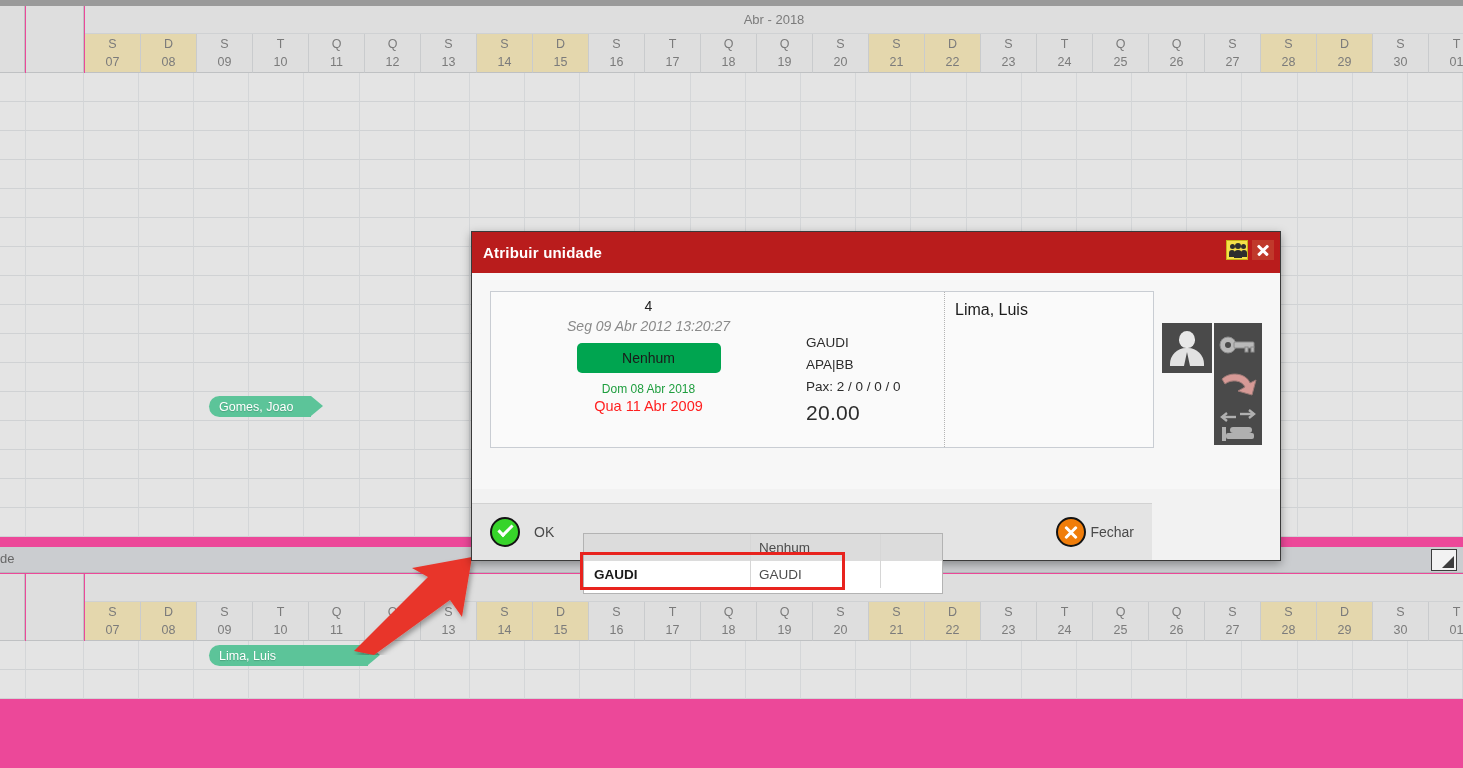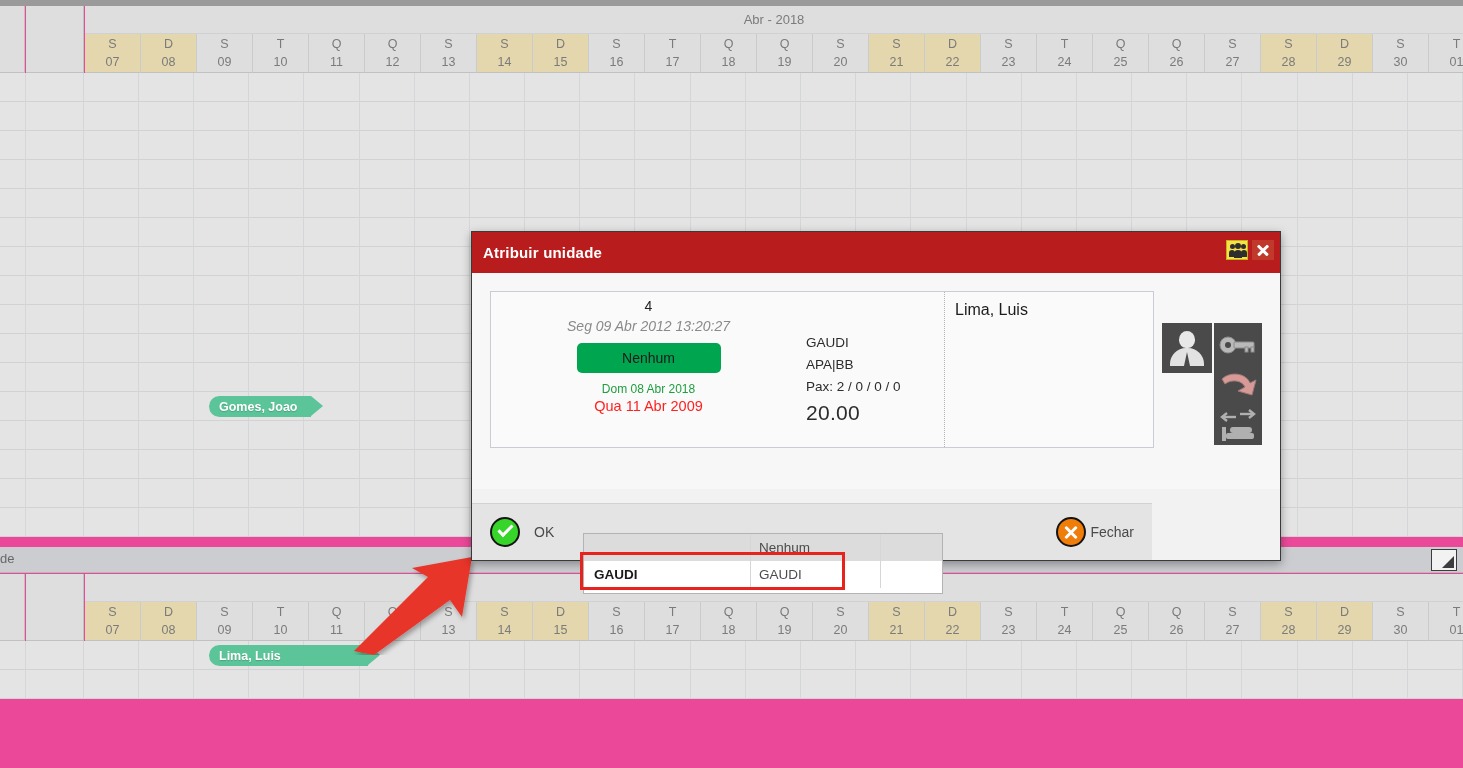--- a/index.html
+++ b/index.html
@@ -52,21 +52,21 @@
     border-right: 1px solid #c9cbcd;
     border-bottom: 1px solid #bfc1c3;
     background: #dedede;
     display: flex; flex-direction: column; align-items: center; justify-content: center;
     font-size: 12.5px; color: #7b7b7b; line-height: 1.45;
   }
   .daycell.weekend { background: #e4d7ad; }
   .daycell .dl { font-size: 12.5px; }
   .daycell .dn { font-size: 12.5px; }
 
-  .gridrows { position: absolute; left: 0; width: 1463px; font-weight: bold; }
+  .gridrows { position: absolute; left: 0; width: 1463px; }
   .gridrow { position: relative; height: 29px; display: flex; }
   .gcell { width: 56px; height: 29px; border-right: 1px solid #d4d6d8; border-bottom: 1px solid #d0d2d4; background: #e4e4e4; }
   .gcell.c0 { width: 26px; }
   .gcell.c1 { width: 59px; }
 
   
   .nametag {
     position: absolute; height: 21px; background: #5cc499;
     display: flex; align-items: center;
     border-radius: 11px 0 0 11px;

